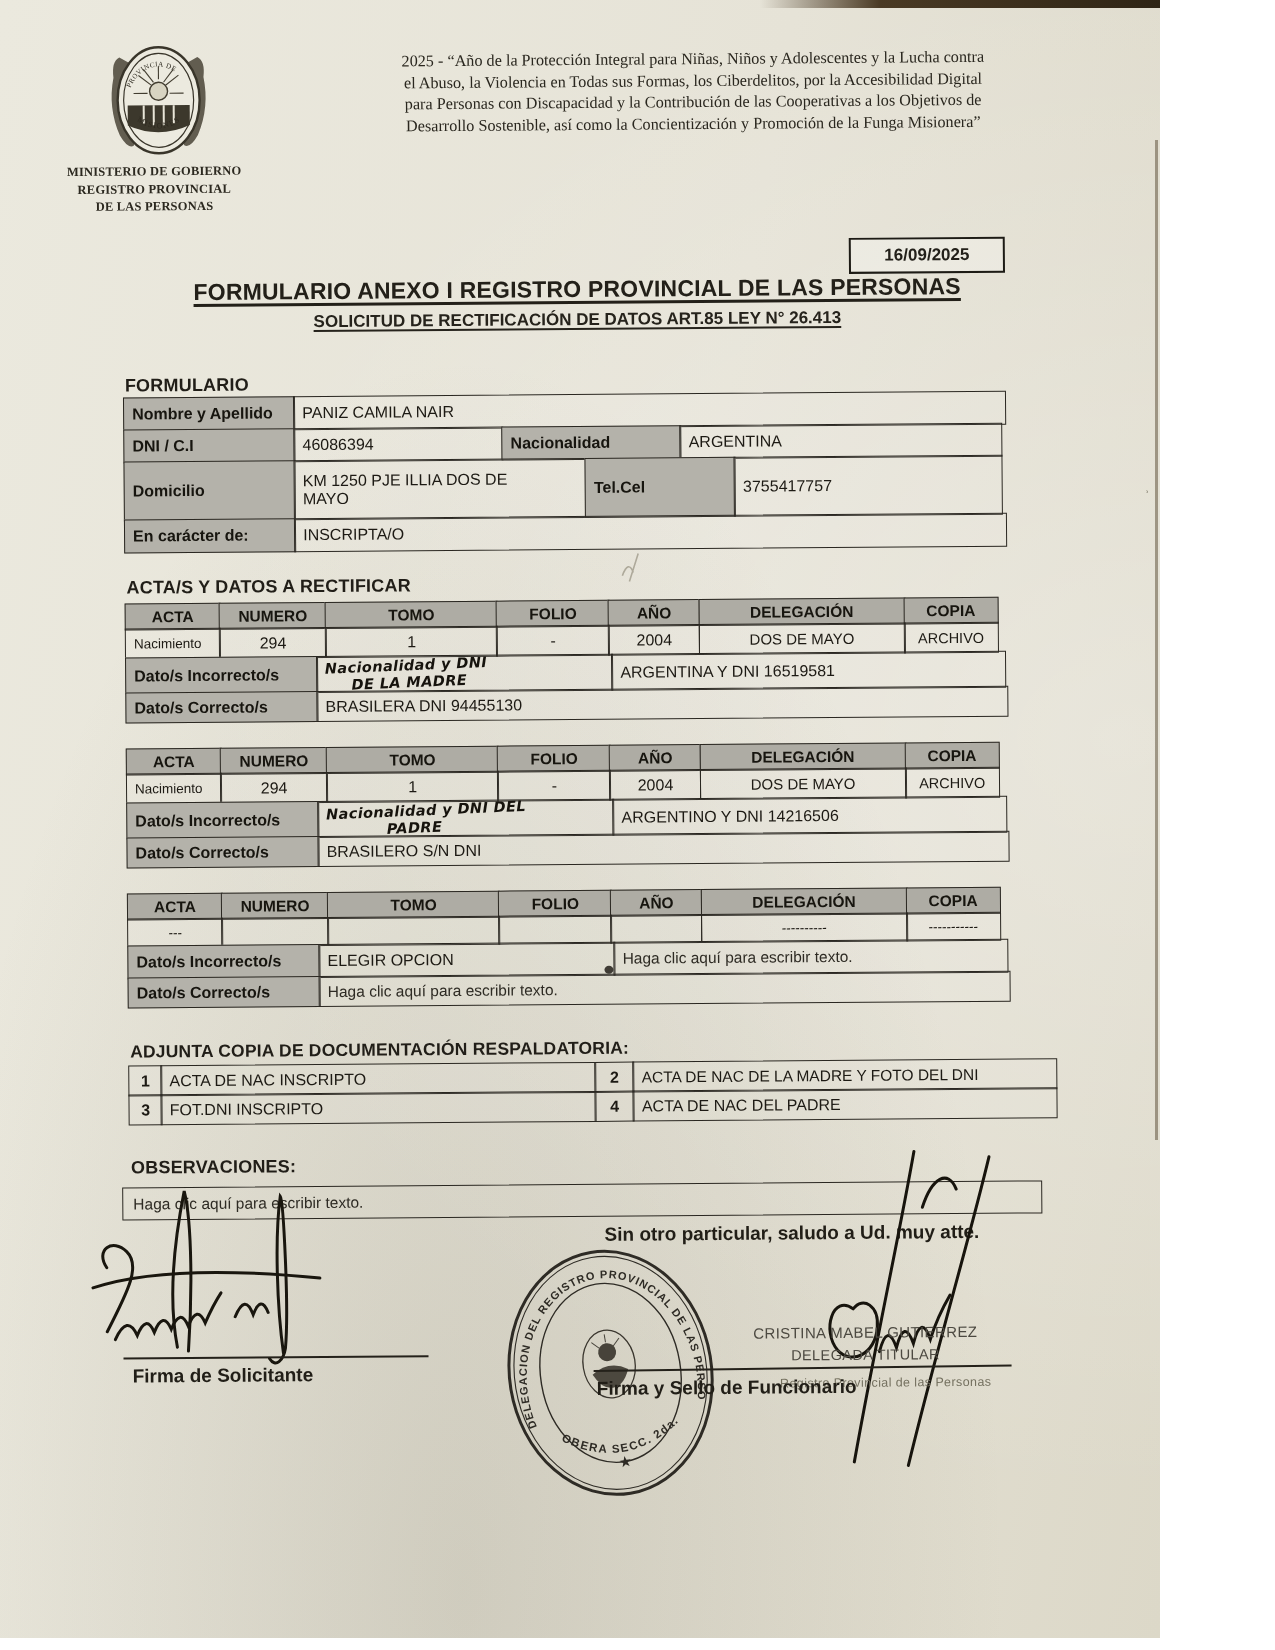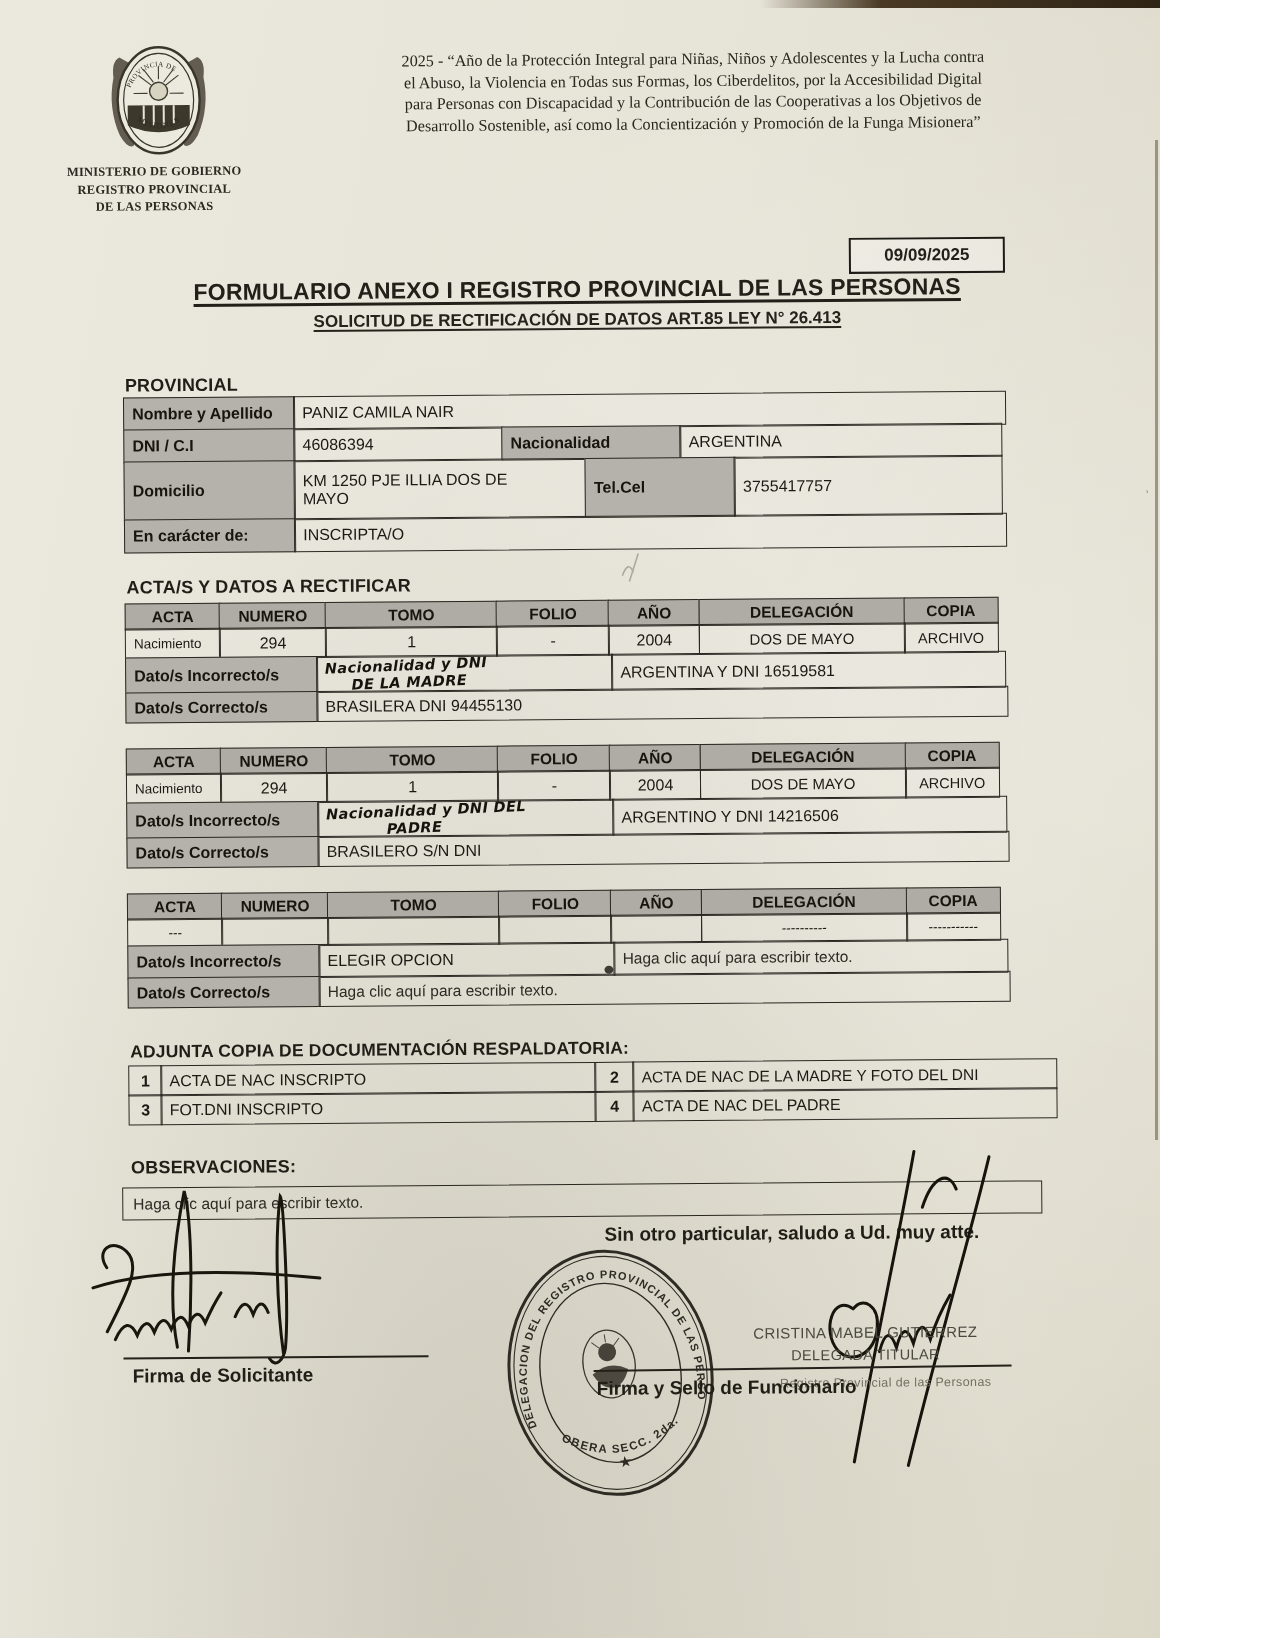--- a/index.html
+++ b/index.html
@@ -81,27 +81,27 @@
 
     <div class="abs orgtext" style="left:48px;top:160px;width:220px">
       <div>MINISTERIO DE GOBIERNO</div>
       <div>REGISTRO PROVINCIAL</div>
       <div>DE LAS PERSONAS</div>
     </div>
 
     <div class="abs legend" style="left:405px;top:50px;width:585px">2025 - “Año de la Protección Integral para Niñas, Niños y Adolescentes y la Lucha contra el Abuso, la Violencia en Todas sus Formas, los Ciberdelitos, por la Accesibilidad Digital para Personas con Discapacidad y la Contribución de las Cooperativas a los Objetivos de Desarrollo Sostenible, así como la Concientización y Promoción de la Funga Misionera”</div>
 
     <div class="abs datebox" style="left:852px;top:240px;width:152px;height:32px">
-      <span>09/09/2025</span>
+      <span>16/09/2025</span>
     </div>
 
     <div class="abs title" style="left:20px;top:276px;width:1120px">FORMULARIO ANEXO I REGISTRO PROVINCIAL DE LAS PERSONAS</div>
     <div class="abs subtitle" style="left:20px;top:310px;width:1120px">SOLICITUD DE RECTIFICACIÓN DE DATOS ART.85 LEY N° 26.413</div>
 
-    <div class="abs sechead" style="left:127px;top:372px">PROVINCIAL</div>
+    <div class="abs sechead" style="left:127px;top:372px">FORMULARIO</div>
 
     <div class="tbl" style="left:125px;top:394px">
       <div class="trow">
         <div class="tc lbl" style="width:172px;height:34px">Nombre y Apellido</div>
         <div class="tc" style="width:713px;height:34px">PANIZ CAMILA NAIR</div>
       </div>
       <div class="trow">
         <div class="tc lbl" style="width:172px;height:34px">DNI / C.I</div>
         <div class="tc" style="width:210px;height:34px">46086394</div>
         <div class="tc lbl" style="width:180px;height:34px">Nacionalidad</div>

